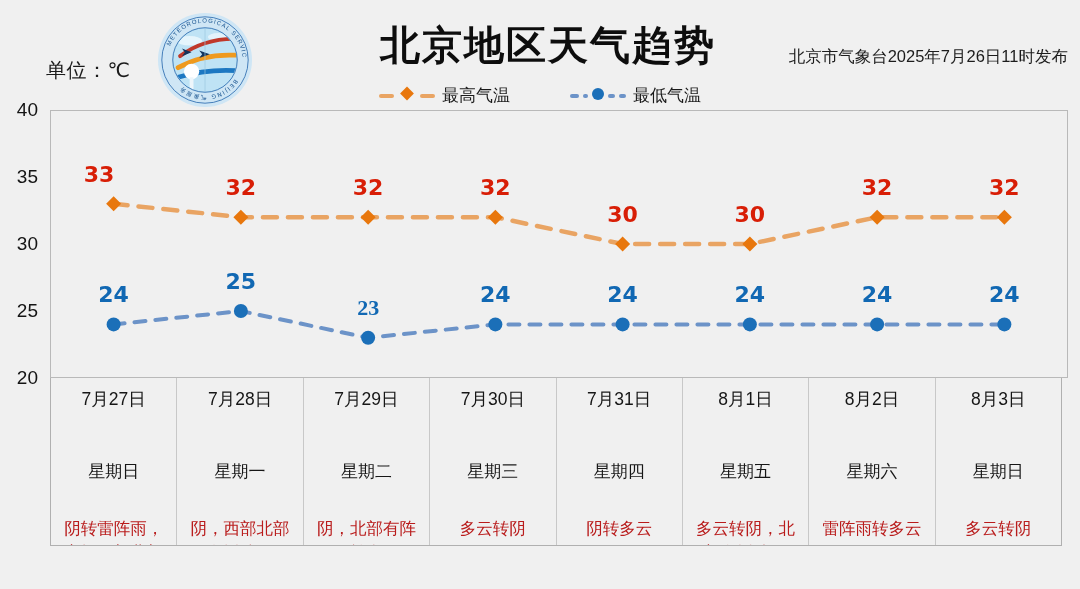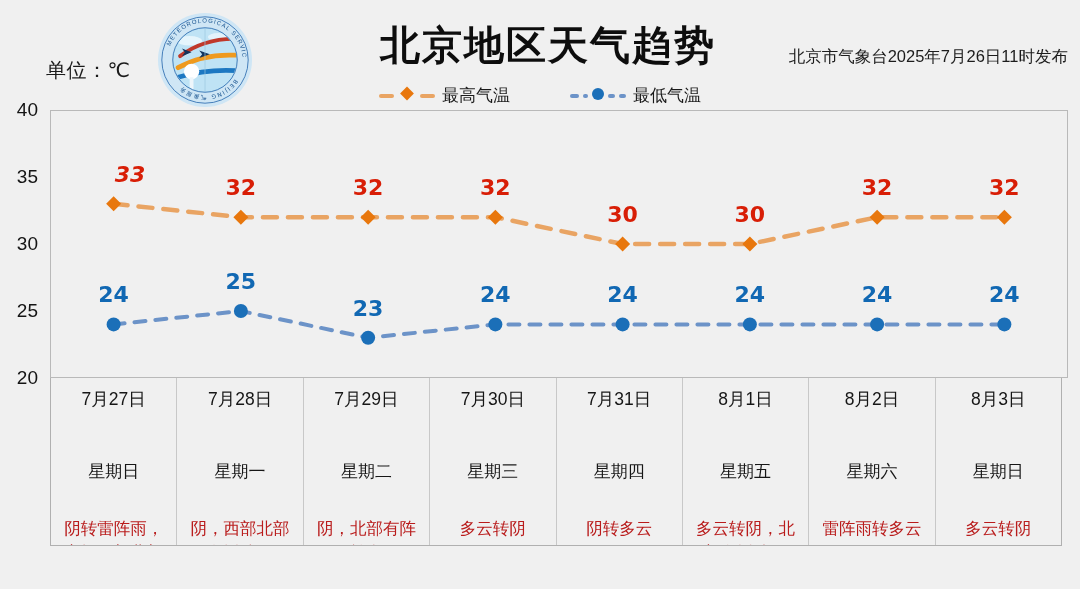--- a/index.html
+++ b/index.html
@@ -298,31 +298,31 @@
         <circle cx="190.875" cy="201" r="7" fill="#1B6FB8"></circle>
         <circle cx="318.125" cy="227.8" r="7" fill="#1B6FB8"></circle>
         <circle cx="445.375" cy="214.4" r="7" fill="#1B6FB8"></circle>
         <circle cx="572.625" cy="214.4" r="7" fill="#1B6FB8"></circle>
         <circle cx="699.875" cy="214.4" r="7" fill="#1B6FB8"></circle>
         <circle cx="827.125" cy="214.4" r="7" fill="#1B6FB8"></circle>
         <circle cx="954.375" cy="214.4" r="7" fill="#1B6FB8"></circle>
       </g>
   </svg>
   <div id="label-layer">
-      <div class="pt-label high" style="left: 130px; top: 186.8px; font-style: italic;">33</div>
+      <div class="pt-label high" style="left: 99px; top: 186.8px;">33</div>
       <div class="pt-label high" style="left: 240.875px; top: 200.2px;">32</div>
       <div class="pt-label high" style="left: 368.125px; top: 200.2px;">32</div>
       <div class="pt-label high" style="left: 495.375px; top: 200.2px;">32</div>
       <div class="pt-label high" style="left: 622.625px; top: 227px;">30</div>
       <div class="pt-label high" style="left: 749.875px; top: 227px;">30</div>
       <div class="pt-label high" style="left: 877.125px; top: 200.2px;">32</div>
       <div class="pt-label high" style="left: 1004.38px; top: 200.2px;">32</div>
       <div class="pt-label low" style="left: 113.625px; top: 307.4px;">24</div>
       <div class="pt-label low" style="left: 240.875px; top: 294px;">25</div>
-      <div class="pt-label low" style="left: 368.125px; top: 320.8px;">23</div>
+      <div class="pt-label low" style="left: 368.125px; top: 320.8px; font-family: Liberation Serif, serif;">23</div>
       <div class="pt-label low" style="left: 495.375px; top: 307.4px;">24</div>
       <div class="pt-label low" style="left: 622.625px; top: 307.4px;">24</div>
       <div class="pt-label low" style="left: 749.875px; top: 307.4px;">24</div>
       <div class="pt-label low" style="left: 877.125px; top: 307.4px;">24</div>
       <div class="pt-label low" style="left: 1004.38px; top: 307.4px;">24</div>
     </div>
 
   <div class="table">
       <div class="col">
         <div class="date">7月27日</div>

